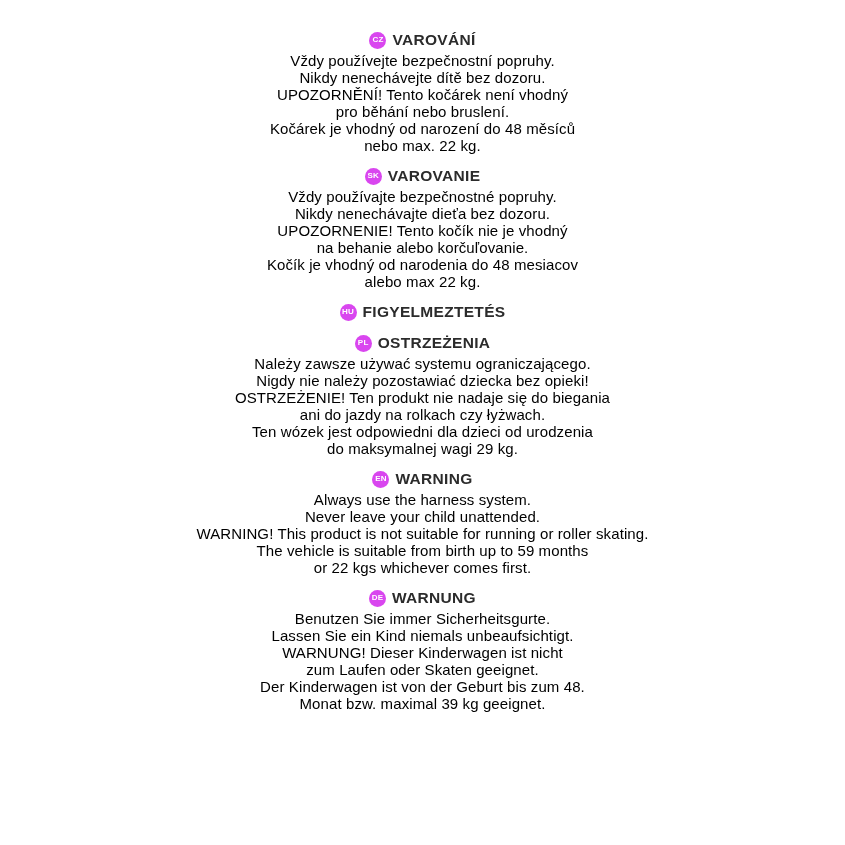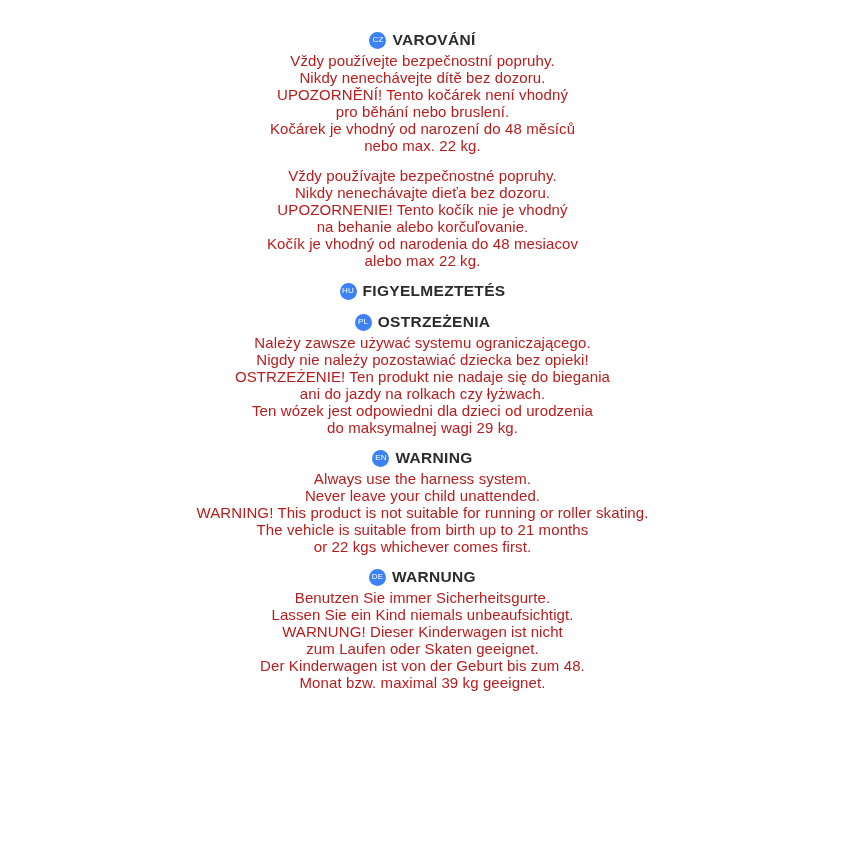--- a/index.html
+++ b/index.html
@@ -36,33 +36,33 @@
     letter-spacing: 0.3px;
     color: #2b2b2b;
   }
   .lang-badge {
     display: inline-flex;
     align-items: center;
     justify-content: center;
     width: 17px;
     height: 17px;
     border-radius: 50%;
-    background: #3b82f6;
+    background: #d946ef;
     color: #ffffff;
     font-size: 8px;
-    font-weight: normal;
+    font-weight: bold;
     letter-spacing: 0.2px;
     flex: 0 0 auto;
   }
   .warn-lines {
     margin: 0;
     font-size: 15px;
     line-height: 17px;
     letter-spacing: 0.1px;
-    color: #b91c1c;
+    color: #000000;
     white-space: pre-line;
   }
 </style>
 </head>
 <body>
 
 <div class="page">
 
   <section class="warn-section">
     <h2 class="section-heading">
@@ -71,20 +71,24 @@
     </h2>
     <p class="warn-lines">Vždy používejte bezpečnostní popruhy.
 Nikdy nenechávejte dítě bez dozoru.
 UPOZORNĚNÍ! Tento kočárek není vhodný
 pro běhání nebo bruslení.
 Kočárek je vhodný od narození do 48 měsíců
 nebo max. 22 kg.</p>
   </section>
 
   <section class="warn-section">
+    <h2 class="section-heading">
+      <span class="lang-badge">SK</span>
+      <span class="section-title">VAROVANIE</span>
+    </h2>
     <p class="warn-lines">Vždy používajte bezpečnostné popruhy.
 Nikdy nenechávajte dieťa bez dozoru.
 UPOZORNENIE! Tento kočík nie je vhodný
 na behanie alebo korčuľovanie.
 Kočík je vhodný od narodenia do 48 mesiacov
 alebo max 22 kg.</p>
   </section>
 
   <section class="warn-section">
     <h2 class="section-heading">
@@ -107,21 +111,21 @@
   </section>
 
   <section class="warn-section">
     <h2 class="section-heading">
       <span class="lang-badge">EN</span>
       <span class="section-title">WARNING</span>
     </h2>
     <p class="warn-lines">Always use the harness system.
 Never leave your child unattended.
 WARNING! This product is not suitable for running or roller skating.
-The vehicle is suitable from birth up to 21 months
+The vehicle is suitable from birth up to 59 months
 or 22 kgs whichever comes first.</p>
   </section>
 
   <section class="warn-section">
     <h2 class="section-heading">
       <span class="lang-badge">DE</span>
       <span class="section-title">WARNUNG</span>
     </h2>
     <p class="warn-lines">Benutzen Sie immer Sicherheitsgurte.
 Lassen Sie ein Kind niemals unbeaufsichtigt.

